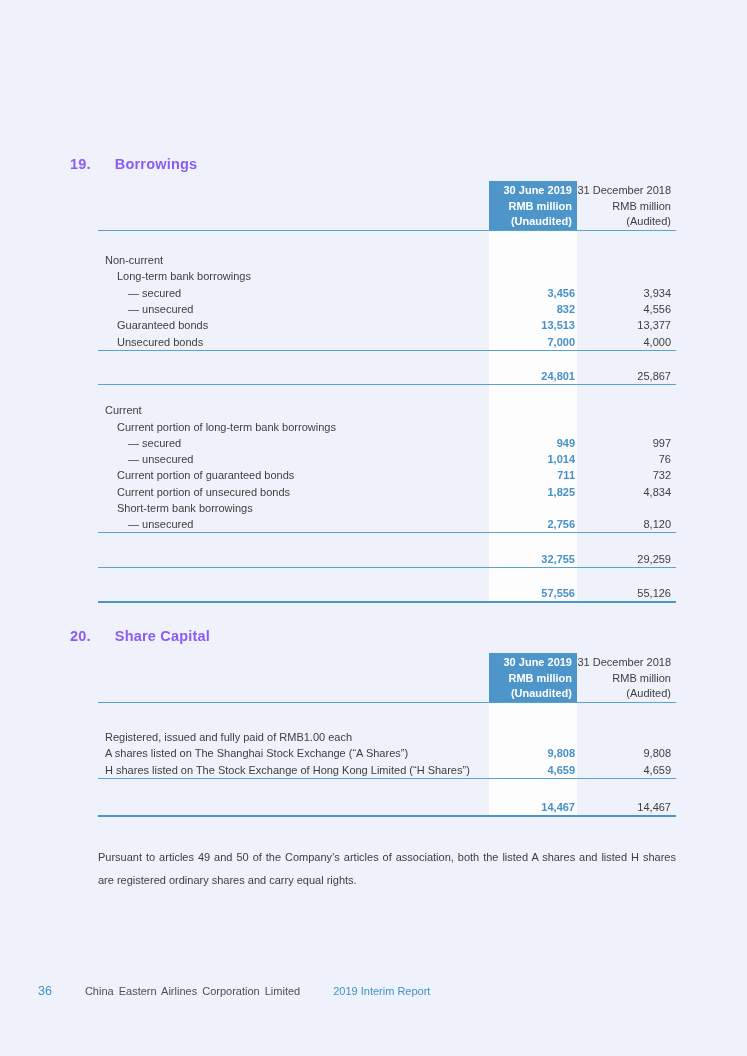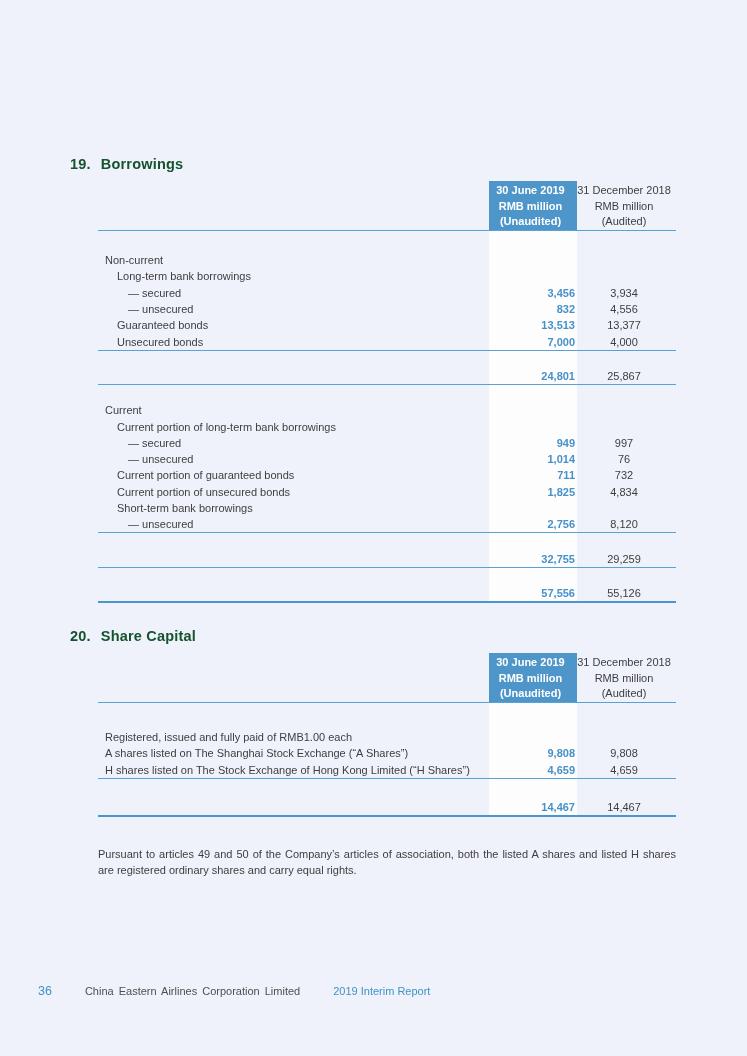--- a/index.html
+++ b/index.html
@@ -10,56 +10,56 @@
     background:#eff2fa;
     font-family:"Liberation Sans","DejaVu Sans",sans-serif;
     color:#3e3e3e;
     overflow:hidden;
   }
   #sections section { position:absolute; left:70px; width:606px; }
   #sections section:nth-of-type(1) { top:156px; }
   #sections section:nth-of-type(2) { top:628px; }
 
   .sec-title {
-    margin:0; display:flex; gap:10px;
-    font-size:14.5px; font-weight:bold; color:#14532d;
+    margin:0; display:flex; gap:24px;
+    font-size:14.5px; font-weight:bold; color:#8b5cf6;
     letter-spacing:0.2px;
   }
 
   .tbl { position:relative; margin:9px 0 0 28px; width:578px; font-size:11px; }
   .band {
     position:absolute; left:391px; top:49px; bottom:2px; width:88px;
     background:#fdfdfe; z-index:0;
   }
   .thead {
     position:relative; z-index:1;
     display:flex; justify-content:flex-end;
     border-bottom:1px solid #58a3d6;
   }
   .th { height:49px; box-sizing:border-box; text-align:right; line-height:15.7px; padding-top:2px; }
-  .th div { padding-right:5px;text-align:center; }
+  .th div { padding-right:5px; }
   .th1 { width:88px; background:#4e95c9; color:#ffffff; font-weight:bold; }
   .th2 { width:99px; color:#3e3e3e; }
 
   .tbody { position:relative; z-index:1; }
   .row { display:flex; align-items:center; height:16.3px; }
   .lbl { flex:1; white-space:nowrap; }
   .ind0 { padding-left:7px; } .ind1 { padding-left:19px; } .ind2 { padding-left:30px; }
   .c1 { width:88px; box-sizing:border-box; text-align:right; padding-right:2px; color:#4791c9; font-weight:bold; }
-  .c2 { width:99px; box-sizing:border-box; text-align:center; padding-right:5px; }
+  .c2 { width:99px; box-sizing:border-box; text-align:right; padding-right:5px; }
   .gap { height:16px; }
   .tbody > .gap:first-child { height:21px; }
   #sections section:nth-of-type(2) .gap { height:19px; }
   #sections section:nth-of-type(2) .tbody > .gap:first-child { height:26px; }
   .rrule { border-top:1px solid #58a3d6; height:1px; }
   .rrule.thick { border-top:2.5px solid #4896cc; height:2px; }
 
   .note {
     margin:27px 0 17px 28px; width:578px;
-    font-size:11px; line-height:16px;
+    font-size:11px; line-height:23px;
     text-align:justify; color:#3e3e3e;
   }
 
   .footer {
     position:absolute; left:38px; top:984px;
     display:flex; align-items:baseline; gap:33px;
     font-size:11px;
   }
   .footer .pagenum { font-size:12.5px; color:#3f92c8; }
   .footer .company { color:#4f4f4f; word-spacing:2px; }

